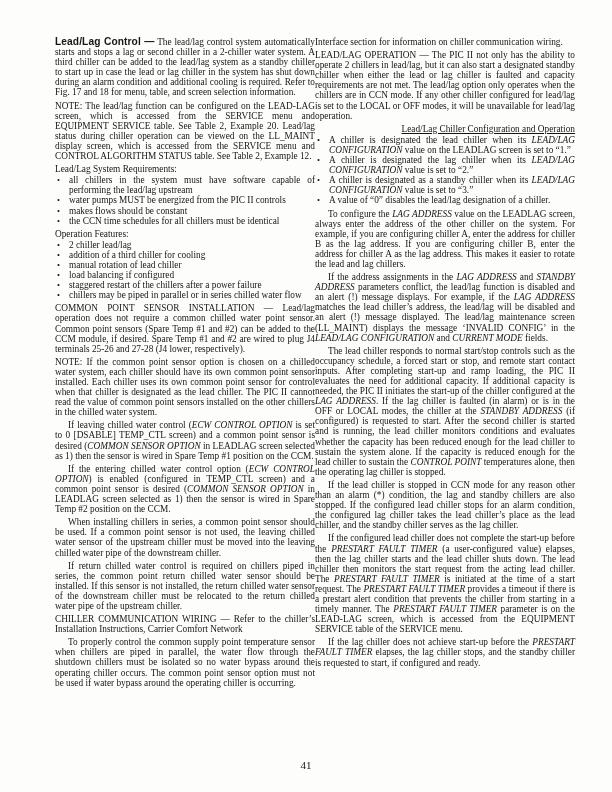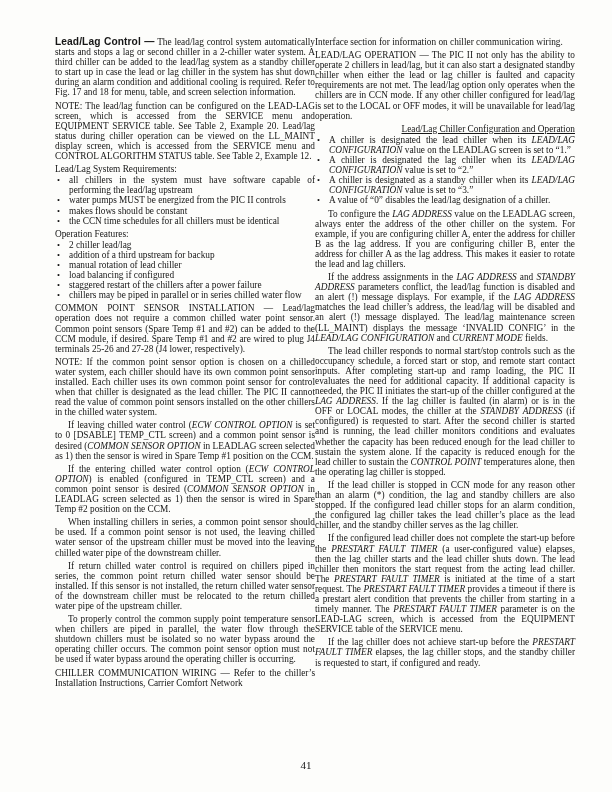--- a/index.html
+++ b/index.html
@@ -90,21 +90,21 @@
           </div>
         </div>
         <p class="para tight">Operation Features:</p>
         <div class="bullets">
           <div class="bullet-item">
             <span class="dot">•</span>
             <span class="btext">2 chiller lead/lag</span>
           </div>
           <div class="bullet-item">
             <span class="dot">•</span>
-            <span class="btext">addition of a third upstream for backup</span>
+            <span class="btext">addition of a third chiller for cooling</span>
           </div>
           <div class="bullet-item">
             <span class="dot">•</span>
             <span class="btext">manual rotation of lead chiller</span>
           </div>
           <div class="bullet-item">
             <span class="dot">•</span>
             <span class="btext">load balancing if configured</span>
           </div>
           <div class="bullet-item">
@@ -115,22 +115,22 @@
             <span class="dot">•</span>
             <span class="btext">chillers may be piped in parallel or in series chilled water flow</span>
           </div>
         </div>
         <p class="para">COMMON POINT SENSOR INSTALLATION — Lead/lag operation does not require a common chilled water point sensor. Common point sensors (Spare Temp #1 and #2) can be added to the CCM module, if desired. Spare Temp #1 and #2 are wired to plug J4 terminals 25-26 and 27-28 (J4 lower, respectively).</p>
         <p class="para">NOTE: If the common point sensor option is chosen on a chilled water system, each chiller should have its own common point sensor installed. Each chiller uses its own common point sensor for control when that chiller is designated as the lead chiller. The PIC II cannot read the value of common point sensors installed on the other chillers in the chilled water system.</p>
         <p class="para ind">If leaving chilled water control (<i>ECW CONTROL OPTION</i> is set to 0 [DSABLE] TEMP_CTL screen) and a common point sensor is desired (<i>COMMON SENSOR OPTION</i> in LEADLAG screen selected as 1) then the sensor is wired in Spare Temp #1 position on the CCM.</p>
         <p class="para ind">If the entering chilled water control option (<i>ECW CONTROL OPTION</i>) is enabled (configured in TEMP_CTL screen) and a common point sensor is desired (<i>COMMON SENSOR OPTION</i> in LEADLAG screen selected as 1) then the sensor is wired in Spare Temp #2 position on the CCM.</p>
         <p class="para ind">When installing chillers in series, a common point sensor should be used. If a common point sensor is not used, the leaving chilled water sensor of the upstream chiller must be moved into the leaving chilled water pipe of the downstream chiller.</p>
         <p class="para ind">If return chilled water control is required on chillers piped in series, the common point return chilled water sensor should be installed. If this sensor is not installed, the return chilled water sensor of the downstream chiller must be relocated to the return chilled water pipe of the upstream chiller.</p>
+        <p class="para">CHILLER COMMUNICATION WIRING — Refer to the chiller’s Installation Instructions, Carrier Comfort Network</p>
         <p class="para ind">To properly control the common supply point temperature sensor when chillers are piped in parallel, the water flow through the shutdown chillers must be isolated so no water bypass around the operating chiller occurs. The common point sensor option must not be used if water bypass around the operating chiller is occurring.</p>
-        <p class="para">CHILLER COMMUNICATION WIRING — Refer to the chiller’s Installation Instructions, Carrier Comfort Network</p>
       </div>
     <div class="col" id="col-right">
         <p class="para">Interface section for information on chiller communication wiring.</p>
         <p class="para">LEAD/LAG OPERATION — The PIC II not only has the ability to operate 2 chillers in lead/lag, but it can also start a designated standby chiller when either the lead or lag chiller is faulted and capacity requirements are not met. The lead/lag option only operates when the chillers are in CCN mode. If any other chiller configured for lead/lag is set to the LOCAL or OFF modes, it will be unavailable for lead/lag operation.</p>
         <p class="para uhead">Lead/Lag Chiller Configuration and Operation</p>
         <div class="bullets">
           <div class="bullet-item">
             <span class="dot">•</span>
             <span class="btext">A chiller is designated the lead chiller when its <i>LEAD/LAG CONFIGURATION</i> value on the LEADLAG screen is set to “1.”</span>
           </div>

